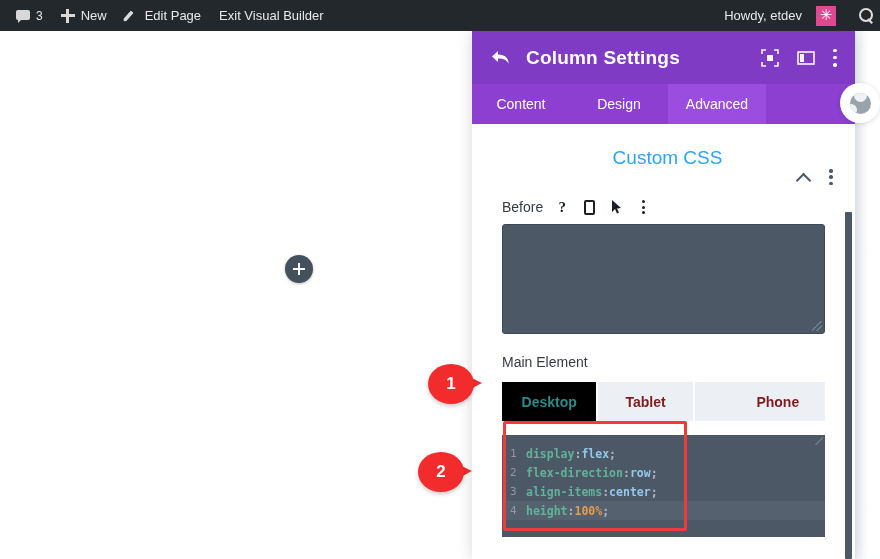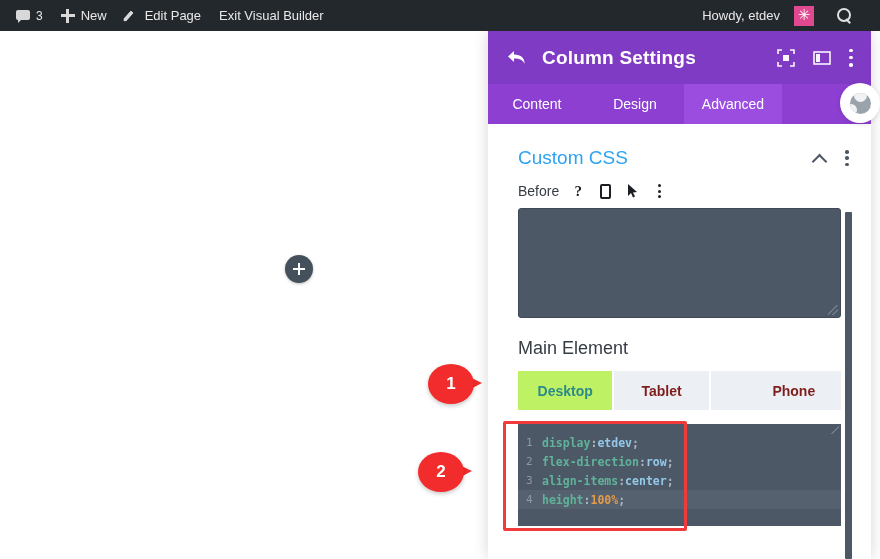--- a/index.html
+++ b/index.html
@@ -16,21 +16,21 @@
   .adminbar {
     position: absolute; top: 0; left: 0;
     width: 880px; height: 31px;
     background: #23282d;
     color: #eeeeee;
     display: flex; align-items: center;
     font-size: 13px;
     z-index: 60;
   }
   .ab-left { display: flex; align-items: center; height: 31px; }
-  .ab-right { margin-left: auto; display: flex; align-items: center; height: 18px; padding-right: 24px; }
+  .ab-right { margin-left: auto; display: flex; align-items: center; height: 18px; padding-right: 2px; }
   .ab-item {
     display: flex; align-items: center; gap: 6px;
     height: 31px; padding: 0 9px;
     color: #e8e8e8; white-space: nowrap;
   }
   .ab-item.first { padding-left: 16px; }
   .ab-count { font-size: 12px; }
 
   .icon-comment {
     width: 14px; height: 12px; position: relative; display: inline-block;
@@ -100,21 +100,21 @@
   }
   .add-module-btn .pl { position: relative; width: 12px; height: 12px; }
   .add-module-btn .pl::before, .add-module-btn .pl::after {
     content: ""; position: absolute; background: #fff;
   }
   .add-module-btn .pl::before { left: 0; top: 5px; width: 12px; height: 2px; }
   .add-module-btn .pl::after { left: 5px; top: 0; width: 2px; height: 12px; }
 
   
   .panel {
-    position: absolute; top: 31px; left: 488px;
+    position: absolute; top: 31px; left: 472px;
     width: 383px; height: 528px;
     background: #ffffff;
     box-shadow: 0 0 14px rgba(0,0,0,0.16);
     z-index: 40; overflow: hidden;
   }
   .panel-bg-right {
     position: absolute; top: 31px; left: 851px;
     width: 29px; height: 528px;
     background: linear-gradient(to right, #e9f1f7, #ffffff 60%);
     z-index: 35;
@@ -148,20 +148,21 @@
   .tab.active { background: #9b4de0; }
 
   .panel-body {
     position: absolute; top: 93px; left: 0; right: 0; bottom: 0;
     background: #ffffff; overflow: hidden;
   }
 
   .section-head {
     display: flex; align-items: center;
     padding: 23px 22px 0 30px;
+    flex-direction: column;
   }
   .section-title { font-size: 19px; color: #2ea3f2; font-weight: normal; }
   .section-head .right { margin-left: auto; display: flex; align-items: center; gap: 18px; }
   .chev { width: 14px; height: 14px; position: relative; }
   .chev::before {
     content: ""; position: absolute; left: 1px; top: 5px;
     width: 9px; height: 9px;
     border-left: 2px solid #4c5866; border-top: 2px solid #4c5866;
     transform: rotate(45deg);
   }
@@ -191,32 +192,32 @@
   }
   .css-textarea::after {
     content: ""; position: absolute; right: 2px; bottom: 2px;
     width: 10px; height: 10px;
     background:
       linear-gradient(135deg, transparent 0 44%, #6f7b88 44% 54%, transparent 54% 100%),
       linear-gradient(135deg, transparent 0 70%, #6f7b88 70% 80%, transparent 80% 100%);
   }
 
   .sub-label {
-    padding: 20px 0 12px 30px; font-size: 18px; color: #363c44;
+    padding: 20px 0 12px 30px; font-size: 14px; color: #363c44;
   }
 
   .device-toggle { margin: 0 30px; display: flex; height: 39px; }
   .dev-btn {
     flex: 1; display: flex; align-items: center; justify-content: center;
     font-size: 14px; font-weight: bold;
     background: #eceff3; color: #7f1d1d;
     border-right: 2px solid #ffffff;
   }
   .dev-btn:last-child { border-right: none; padding-left: 36px; }
-  .dev-btn.active { background: #bef264; color: #2d8a8a; }
+  .dev-btn.active { background: #000000; color: #2d8a8a; }
 
   .code-editor {
     margin: 14px 30px 0 30px;
     background: #4c5866;
     height: 102px;
     position: relative;
     font-family: "DejaVu Sans Mono", monospace;
     font-size: 11.5px;
     padding-top: 9px;
     overflow: hidden;
@@ -418,21 +419,21 @@
       <div class="dev-btn">Phone</div>
     </div>
 
     <div class="code-editor">
       <div class="code-resize"></div>
 
       <div class="code-line">
         <span class="ln">1</span>
         <span class="tok-prop">display</span>
         <span class="tok-punc">:</span>
-        <span class="tok-val">etdev</span>
+        <span class="tok-val">flex</span>
         <span class="tok-punc">;</span>
       </div>
 
       <div class="code-line">
         <span class="ln">2</span>
         <span class="tok-prop">flex-direction</span>
         <span class="tok-punc">: </span>
         <span class="tok-val">row</span>
         <span class="tok-punc">;</span>
       </div>

